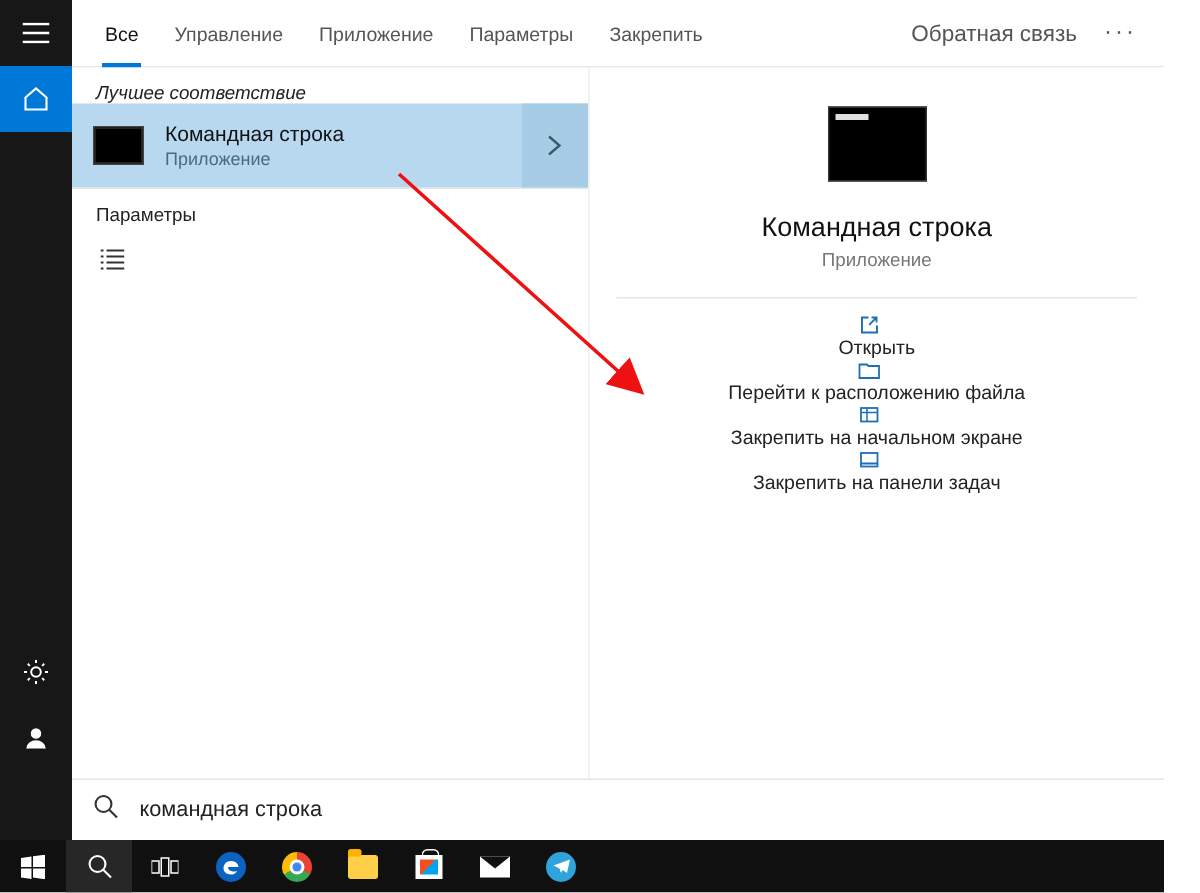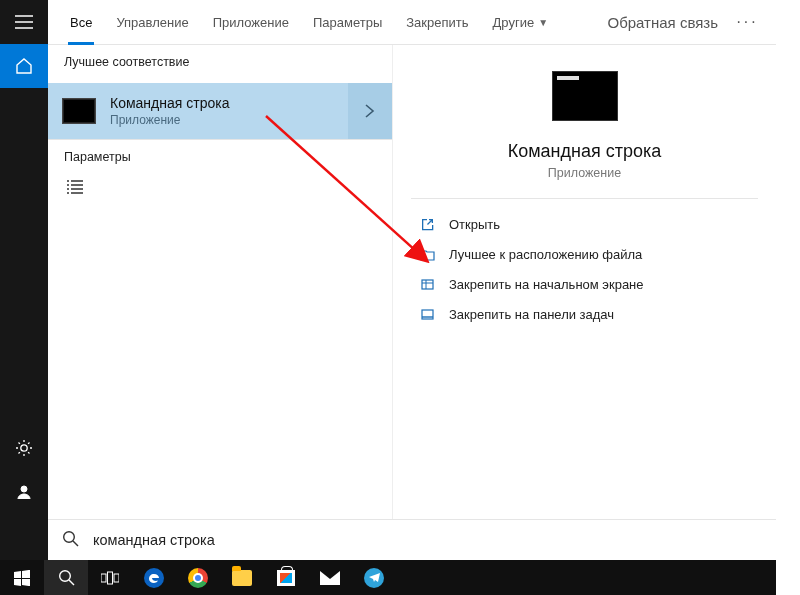--- a/index.html
+++ b/index.html
@@ -32,21 +32,21 @@
   .side svg { stroke:#fff; fill:none; }
 
   
   .main {
     position:absolute; left:48px; top:45px; right:0; bottom:76px;
     background:#fff; display:flex;
   }
   .leftcol { width:345px; border-right:1px solid #eee; display:flex; flex-direction:column; }
   .rightcol { flex:1; padding:20px 18px 10px 18px; display:flex; flex-direction:column; }
 
-  .sec-head { font-size:12.5px; color:#222; padding:10px 16px 14px 16px; }
+  .sec-head { font-size:12.5px; color:#222; padding:10px 16px 0 16px;font-style:italic; }
 
   .best {
     background:#b7d8ee; display:flex; align-items:center; height:56px;
     padding:0 0 0 14px; position:relative; cursor:pointer;
   }
   .best .thumb {
     width:34px; height:26px; background:#000; border:1px solid #444; margin-right:14px;
     box-shadow: inset 0 0 0 1px #222;
   }
   .best .lbls { display:flex; flex-direction:column; }
@@ -69,21 +69,21 @@
   .detail-thumb-wrap { display:flex; justify-content:center; margin-top:6px; }
   .detail-thumb {
     width:66px; height:50px; background:#000; border:1px solid #333; position:relative;
   }
   .detail-thumb::before { content:""; position:absolute; left:4px; top:4px; width:22px; height:4px; background:#e0e0e0; }
   .detail-title { text-align:center; font-size:18px; color:#111; margin-top:20px; }
   .detail-sub   { text-align:center; font-size:12.5px; color:#777; margin-top:4px; }
   .hr { height:1px; background:#e5e5e5; margin:18px 0 10px 0; }
 
   .action {
-    display:flex; align-items:center; height:30px; padding:0 4px; cursor:pointer;
+    display:flex; align-items:center; height:30px; padding:0 4px; cursor:pointer;flex-direction:column;
   }
   .action .aicon { width:24px; display:flex; justify-content:center; color:#1e6fb6; margin-right:10px; }
   .action .alabel { font-size:13px; color:#222; }
 
   
   .arrow-svg { position:absolute; left:254px; top:110px; width:190px; height:160px; pointer-events:none; }
 
   
   .searchrow {
     position:absolute; left:48px; right:0; bottom:35px; height:41px;
@@ -160,24 +160,20 @@
       </div>
     <div class="tab">
         <span>Приложение</span>
       </div>
     <div class="tab">
         <span>Параметры</span>
       </div>
     <div class="tab">
         <span>Закрепить</span>
       </div>
-    <div class="tab">
-        <span>Другие</span>
-        <span class="chev">▼</span>
-      </div>
     <div class="tabspacer"></div>
     <div class="feedback"><span>Обратная связь</span></div>
     <div class="more-dots">···</div>
   </div>
 
   <div class="main">
 
     <div class="leftcol">
       <div class="sec-head">Лучшее соответствие</div>
 
@@ -222,21 +218,21 @@
         <div class="alabel">Открыть</div>
       </div>
 
 
       <div class="action">
         <div class="aicon">
           <svg width="15" height="15" viewBox="0 0 15 15">
               <path d="M1 4h5l1 1h7v8H1z" fill="none" stroke="#1e6fb6" stroke-width="1.2"></path>
             </svg>
         </div>
-        <div class="alabel">Лучшее к расположению файла</div>
+        <div class="alabel">Перейти к расположению файла</div>
       </div>
 
       <div class="action">
         <div class="aicon">
           <svg width="15" height="15" viewBox="0 0 15 15">
               <rect x="2" y="3" width="11" height="9" fill="none" stroke="#1e6fb6" stroke-width="1.2"></rect>
               <path d="M2 6h11M6 3v9" stroke="#1e6fb6" stroke-width="1"></path>
             </svg>
         </div>
         <div class="alabel">Закрепить на начальном экране</div>

